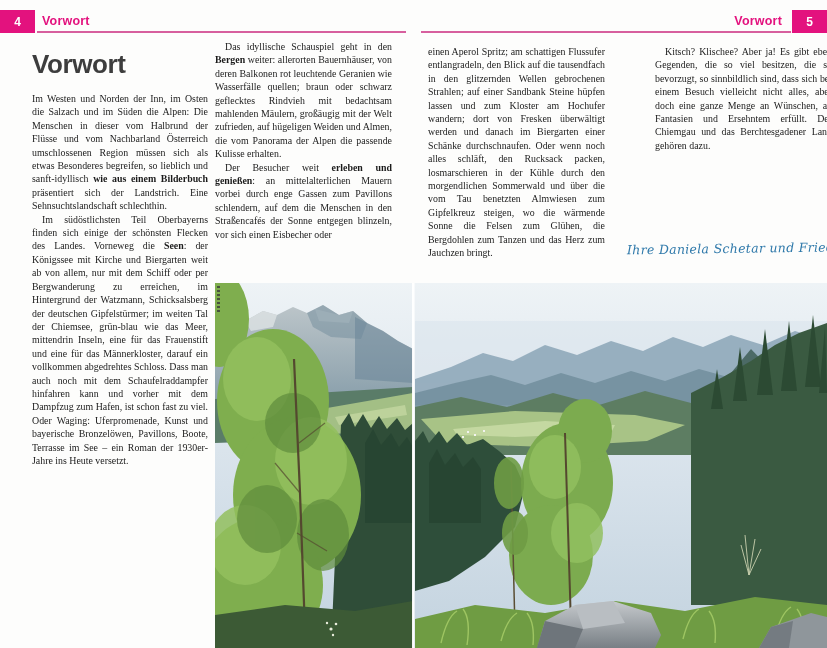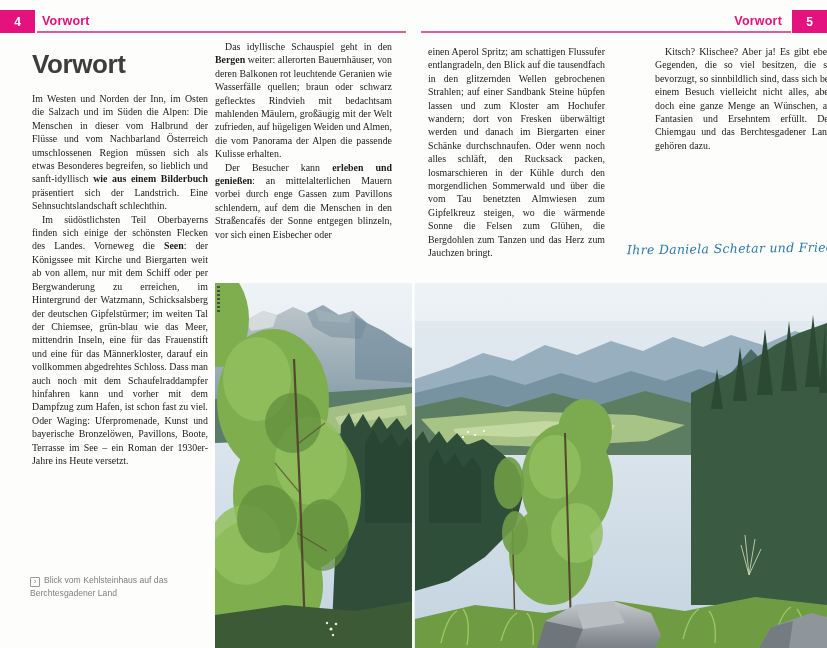--- a/index.html
+++ b/index.html
@@ -63,36 +63,33 @@
   <div class="pagenum right">5</div>
 
   <div class="col col1">
     <h1 class="title">Vorwort</h1>
     <p><span>Im Westen und Norden der Inn, im Osten die Salzach und im Süden die Alpen: Die Menschen in dieser vom Halbrund der Flüsse und vom Nachbarland Österreich umschlossenen Region müssen sich als etwas Besonderes begreifen, so lieblich und sanft-idyllisch </span><span style="font-weight: bold;">wie aus einem Bilderbuch</span><span> präsentiert sich der Landstrich. Eine Sehnsuchtslandschaft schlechthin.</span></p>
     <p class="ind"><span>Im südöstlichsten Teil Oberbayerns finden sich einige der schönsten Flecken des Landes. Vorneweg die </span><span style="font-weight: bold;">Seen</span><span>: der Königssee mit Kirche und Biergarten weit ab von allem, nur mit dem Schiff oder per Bergwanderung zu erreichen, im Hintergrund der Watzmann, Schicksalsberg der deutschen Gipfelstürmer; im weiten Tal der Chiemsee, grün-blau wie das Meer, mittendrin Inseln, eine für das Frauenstift und eine für das Männerkloster, darauf ein vollkommen abgedrehtes Schloss. Dass man auch noch mit dem Schaufelraddampfer hinfahren kann und vorher mit dem Dampfzug zum Hafen, ist schon fast zu viel. Oder Waging: Uferpromenade, Kunst und bayerische Bronzelöwen, Pavillons, Boote, Terrasse im See – ein Roman der 1930er-Jahre ins Heute versetzt.</span></p>
   </div>
 
   <div class="col col2">
     <p class="ind"><span>Das idyllische Schauspiel geht in den </span><span style="font-weight: bold;">Bergen</span><span> weiter: allerorten Bauernhäuser, von deren Balkonen rot leuchtende Geranien wie Wasserfälle quellen; braun oder schwarz geflecktes Rindvieh mit bedachtsam mahlenden Mäulern, großäugig mit der Welt zufrieden, auf hügeligen Weiden und Almen, die vom Panorama der Alpen die passende Kulisse erhalten.</span></p>
-    <p class="ind"><span>Der Besucher kann </span><span style="font-weight: bold;">erleben und genießen</span><span>: an mittelalterlichen Mauern vorbei durch enge Gassen zum Pavillons schlendern, auf dem die Menschen in den Straßencafés der Sonne entgegen blinzeln, vor sich einen Eisbecher oder</span></p>
+    <p class="ind"><span>Der Besucher weit </span><span style="font-weight: bold;">erleben und genießen</span><span>: an mittelalterlichen Mauern vorbei durch enge Gassen zum Pavillons schlendern, auf dem die Menschen in den Straßencafés der Sonne entgegen blinzeln, vor sich einen Eisbecher oder</span></p>
   </div>
 
   <div class="col col3">
     <p><span>einen Aperol Spritz; am schattigen Flussufer entlangradeln, den Blick auf die tausendfach in den glitzernden Wellen gebrochenen Strahlen; auf einer Sandbank Steine hüpfen lassen und zum Kloster am Hochufer wandern; dort von Fresken überwältigt werden und danach im Biergarten einer Schänke durchschnaufen. Oder wenn noch alles schläft, den Rucksack packen, losmarschieren in der Kühle durch den morgendlichen Sommerwald und über die vom Tau benetzten Almwiesen zum Gipfelkreuz steigen, wo die wärmende Sonne die Felsen zum Glühen, die Bergdohlen zum Tanzen und das Herz zum Jauchzen bringt.</span></p>
   </div>
 
   <div class="col col4">
     <p class="ind"><span>Kitsch? Klischee? Aber ja! Es gibt eben Gegenden, die so viel besitzen, die so bevorzugt, so sinnbildlich sind, dass sich bei einem Besuch vielleicht nicht alles, aber doch eine ganze Menge an Wünschen, an Fantasien und Ersehntem erfüllt. Der Chiemgau und das Berchtesgadener Land gehören dazu.</span></p>
   </div>
 
   <div class="signature">Ihre Daniela Schetar und Friedrich Köthe</div>
 
-  <div class="caption">
-    <span class="cap-icon">›</span><span>Blick vom Kehlsteinhaus auf das Berchtesgadener Land</span>
-  </div>
 
   <div class="photo">
     <svg width="612" height="365" viewBox="0 0 612 365" preserveAspectRatio="none">
       <defs>
         <linearGradient id="sky" x1="0" y1="0" x2="0" y2="1">
           <stop offset="0" stop-color="#eef3f6"></stop>
           <stop offset="0.55" stop-color="#d6e1ea"></stop>
           <stop offset="1" stop-color="#c3d3df"></stop>
         </linearGradient>
         <linearGradient id="rock" x1="0" y1="0" x2="0" y2="1">

